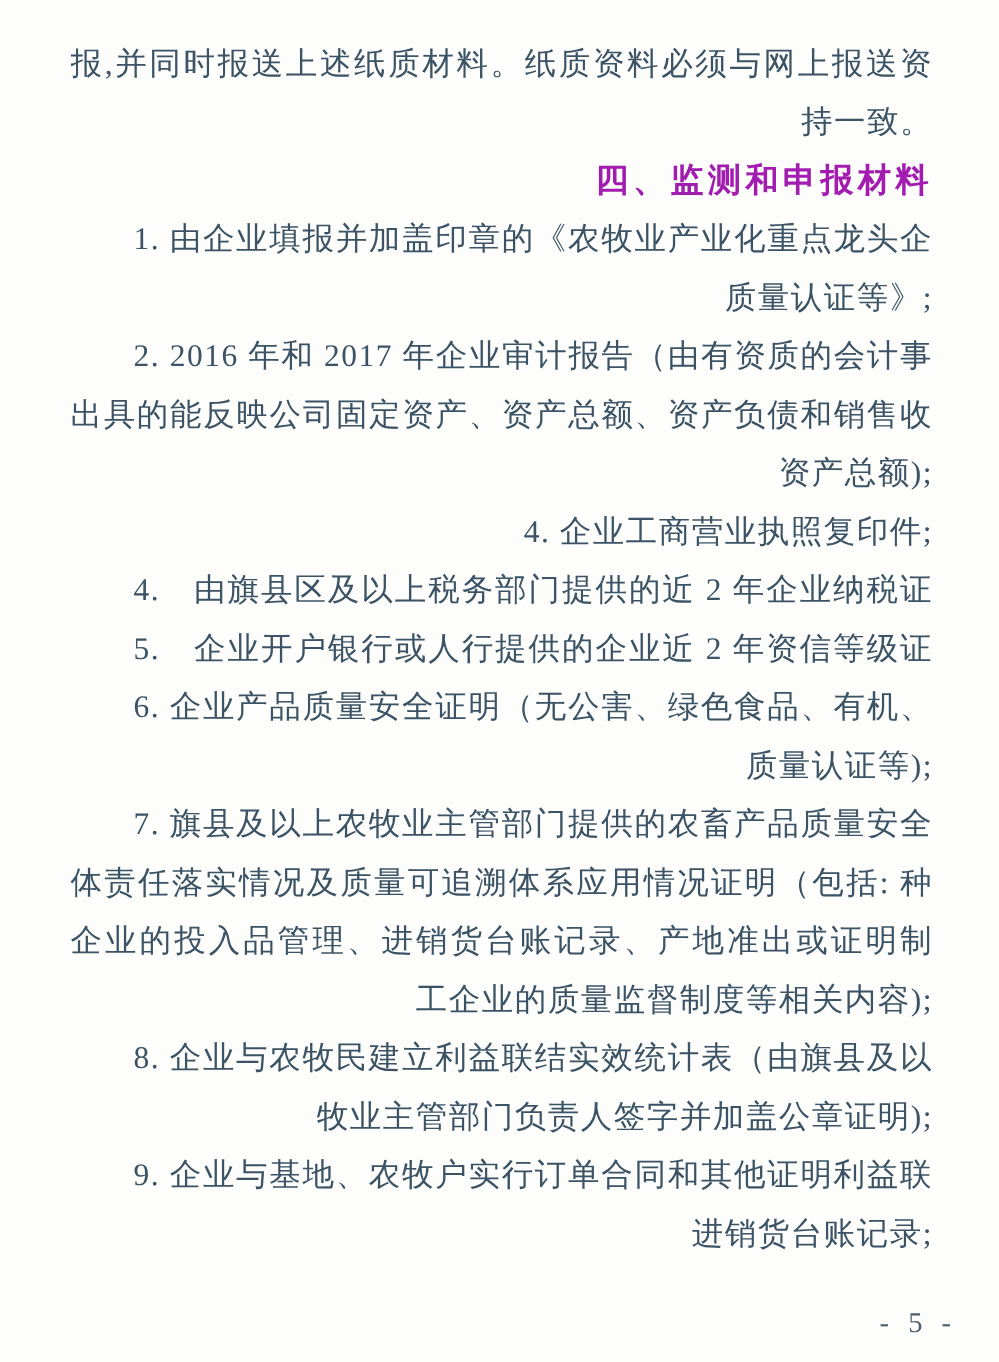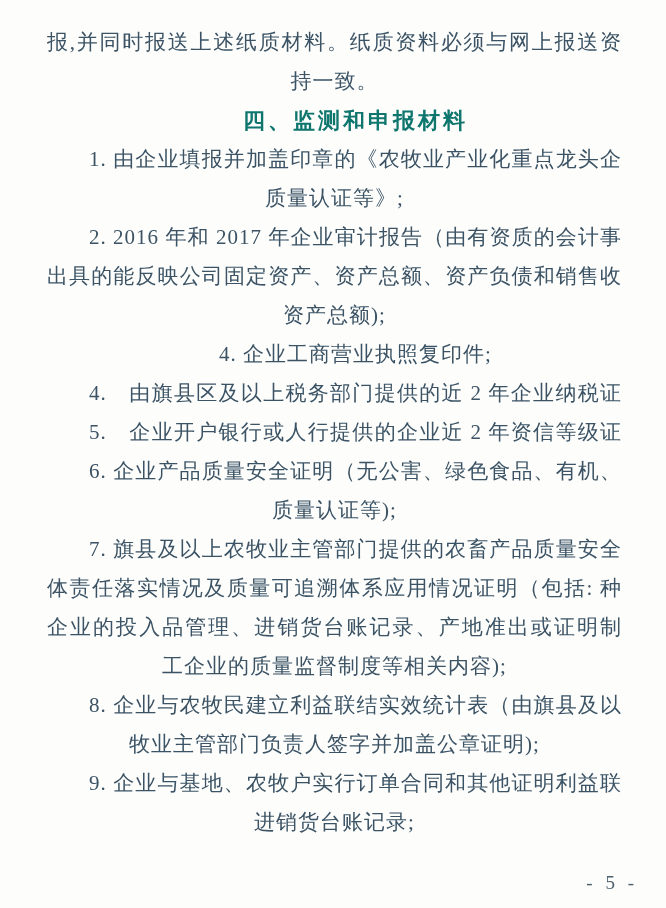--- a/index.html
+++ b/index.html
@@ -18,36 +18,36 @@
   }
   .content {
     padding: 23px 44px 0 47px;
   }
   .line {
     font-size: 21px;
     line-height: 39px;
     height: 39px;
     letter-spacing: 1px;
     white-space: pre-wrap;
-    text-align: center;
+    text-align: right;
     overflow: hidden;
   }
   .line.fill {
     text-align: justify;
     text-align-last: justify;
   }
   .line.indent {
     text-indent: 42px;
   }
   .line.heading {
     font-family: "DejaVu Sans", "Liberation Sans", sans-serif;
     font-weight: 700;
     font-size: 22px;
     letter-spacing: 3px;
-    color: #0f766e;
+    color: #a21caf;
   }
   .footer {
     position: absolute;
     right: 28px;
     bottom: 14px;
     font-size: 19px;
     letter-spacing: 4px;
     color: #4d5f6b;
     white-space: pre;
   }

